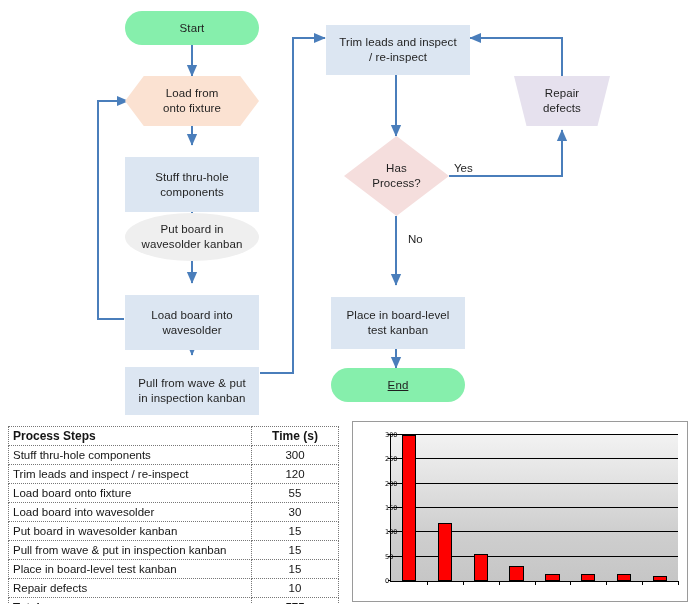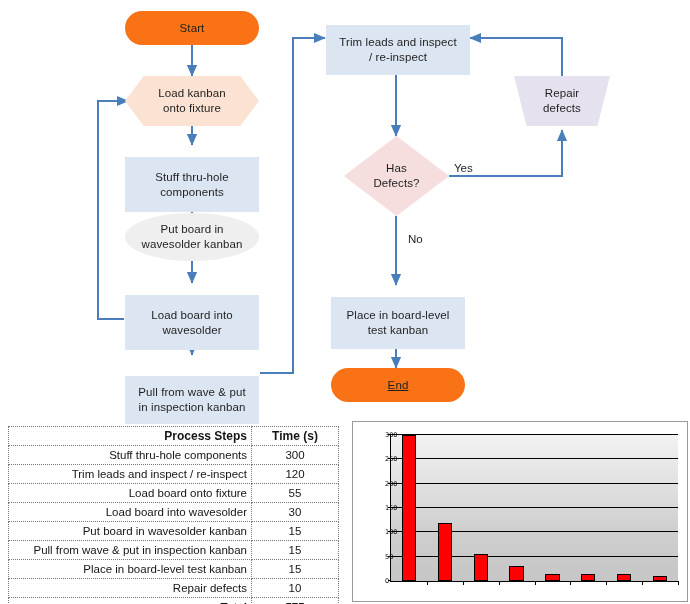--- a/index.html
+++ b/index.html
@@ -23,21 +23,21 @@
     display:flex;align-items:center;justify-content:center;
     text-align:center;
     font-size:11.5px;
     line-height:1.28;
     color:#1f1f1f;
     box-sizing:border-box;
     white-space:pre-line;
     letter-spacing:0.1px;
   }
   .n-rect{background:#dce6f2;margin-top:12px;}
-  .n-stadium{background:#f97316;border-radius:999px;}
+  .n-stadium{background:#86efac;border-radius:999px;}
   .n-ellipse{background:#efefef;border-radius:50%/50%;}
   .n-hex{background:#fbe2d2;}
   .n-diamond{background:#f5dedd;}
   .n-trap{background:#e6e1ee;}
 
   .clip-hex{
     clip-path:polygon(14% 0%,86% 0%,100% 50%,86% 100%,14% 100%,0% 50%);
   }
   .clip-diamond{
     clip-path:polygon(50% 0%,100% 50%,50% 100%,0% 50%);
@@ -61,21 +61,21 @@
     font-size:11.5px;
     color:#151515;
     table-layout:fixed;
   }
   table.proc td, table.proc th{
     border:1px dotted #777;
     padding:1px 4px;
     height:16px;
     line-height:15px;
     font-weight:normal;
-    text-align:right;
+    text-align:left;
     background:#fff;
     white-space:nowrap;
     overflow:hidden;
   }
   table.proc th.c-steps{font-weight:bold;font-size:12px;}
   table.proc th.c-time{font-weight:bold;font-size:12px;text-align:center;width:78px;}
   table.proc td.v{text-align:center;width:78px;}
   table.proc tr.total td{font-weight:bold;}
 
   
@@ -152,43 +152,43 @@
         <path d="M562,76 L562,38 L470,38"></path>
 
         <path d="M396,216 L396,285"></path>
 
         <path d="M396,337 L396,368"></path>
       </g>
     </svg>
 
     <div class="node n-stadium" style="left:125px;top:11px;width:134px;height:34px;">Start</div>
 
-    <div class="node n-hex clip-hex" style="left:125px;top:76px;width:134px;height:50px;">Load kanban
+    <div class="node n-hex clip-hex" style="left:125px;top:76px;width:134px;height:50px;">Load from
 onto fixture</div>
 
     <div class="node n-rect" style="left:125px;top:145px;width:134px;height:55px;">Stuff thru-hole
 components</div>
 
     <div class="node n-rect" style="left:125px;top:283px;width:134px;height:55px;">Load board into
 wavesolder</div>
 
     <div class="node n-ellipse" style="left:125px;top:213px;width:134px;height:48px;">Put board in
 wavesolder kanban</div>
 
-    <div class="node n-rect" style="left:125px;top:364px;width:134px;height:48px;">Pull from wave &amp; put
+    <div class="node n-rect" style="left:125px;top:355px;width:134px;height:48px;">Pull from wave &amp; put
 in inspection kanban</div>
 
     <div class="node n-rect" style="left:326px;top:13px;width:144px;height:50px;">Trim leads and inspect
 / re-inspect</div>
 
     <div class="node n-trap clip-trap" style="left:514px;top:76px;width:96px;height:50px;">Repair
 defects</div>
 
     <div class="node n-diamond clip-diamond" style="left:344px;top:136px;width:105px;height:80px;">Has
-Defects?</div>
+Process?</div>
 
     <div class="node n-rect" style="left:331px;top:285px;width:134px;height:52px;">Place in board-level
 test kanban</div>
 
     <div class="node n-stadium" style="left:331px;top:368px;width:134px;height:34px;text-decoration:underline;">End</div>
 
     <div class="edge-label" style="left:454px;top:162px;">Yes</div>
     <div class="edge-label" style="left:408px;top:233px;">No</div>
   </div>
 

